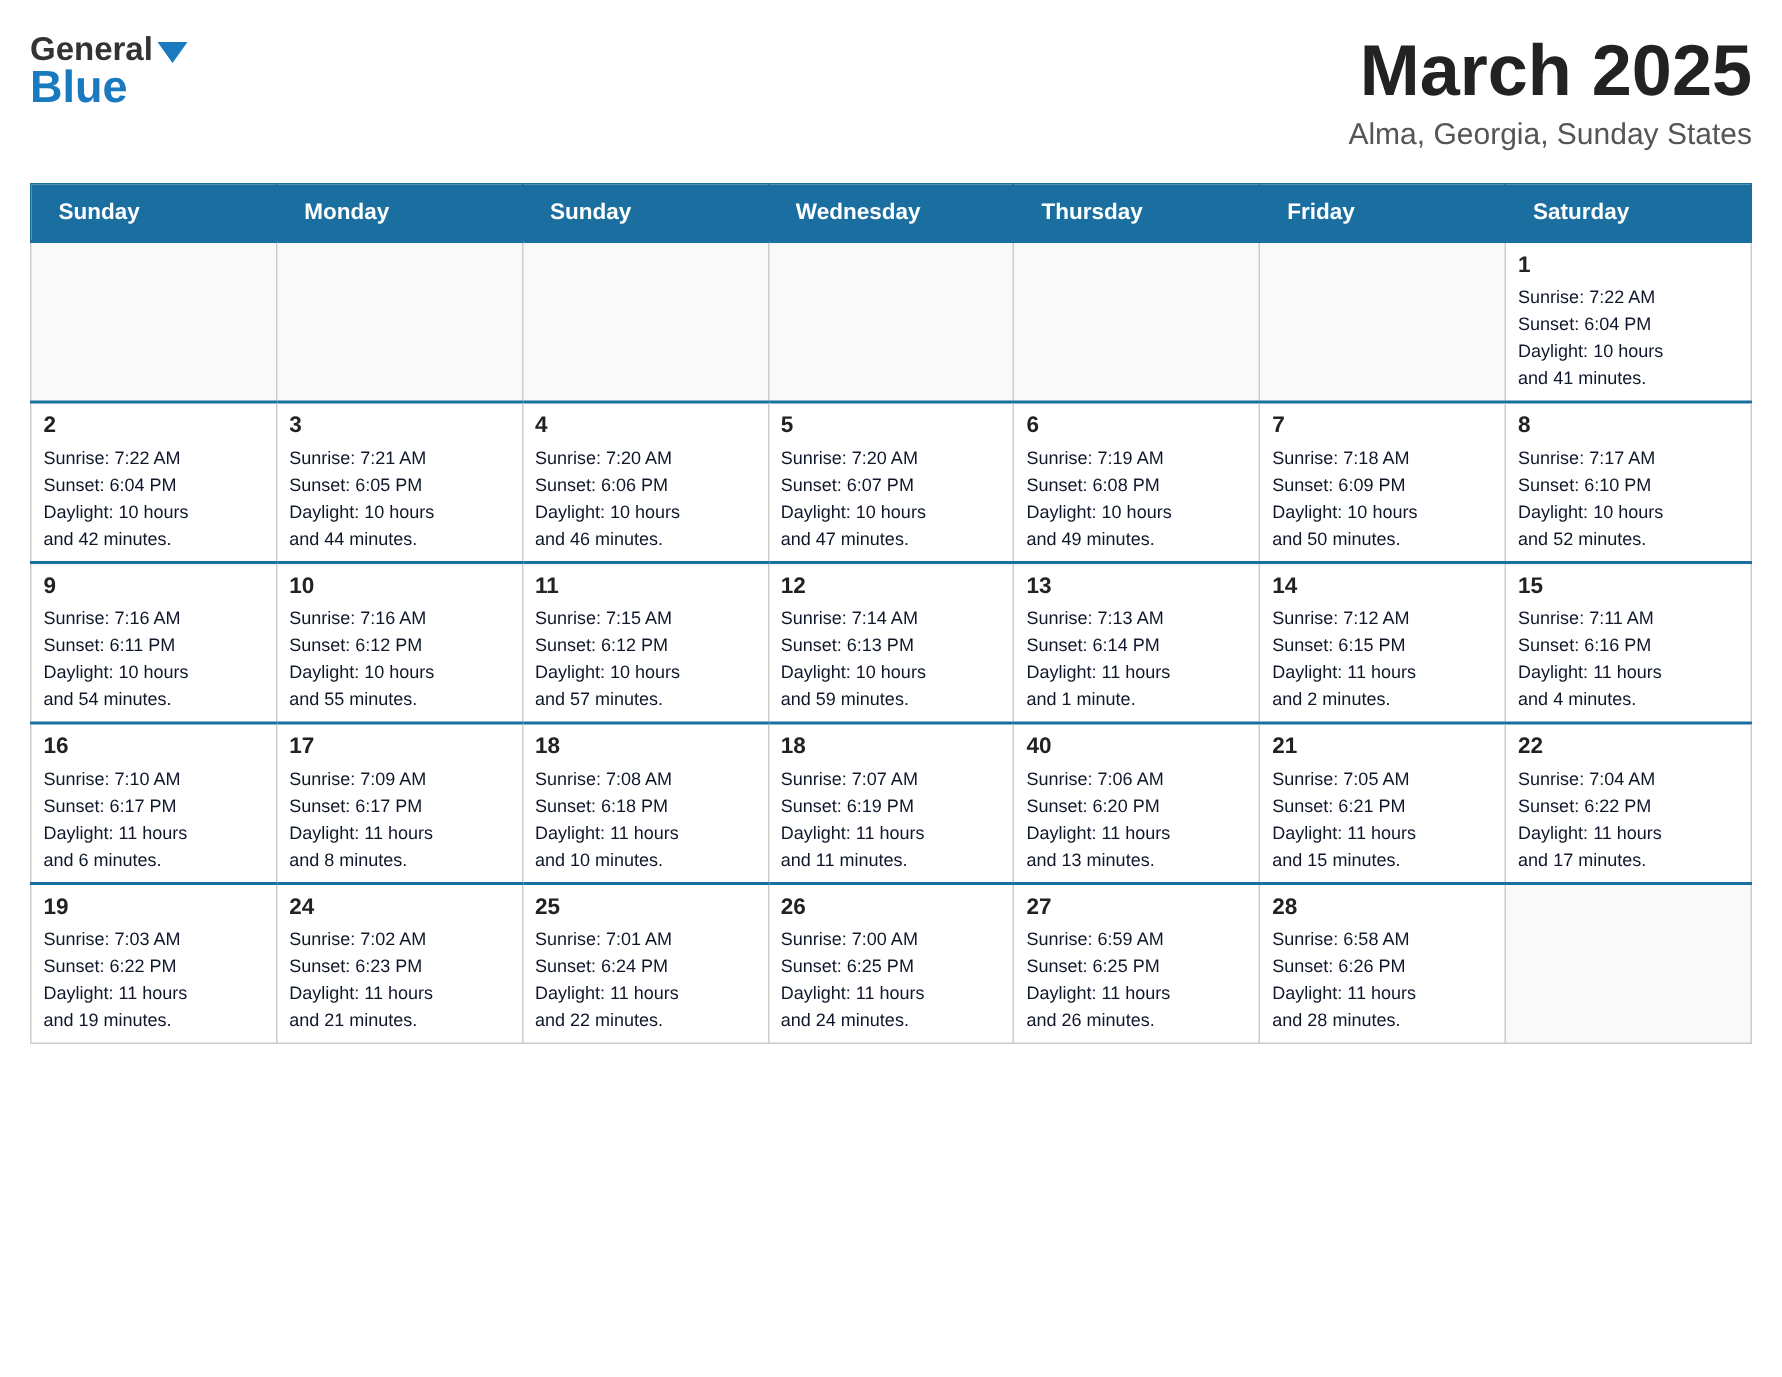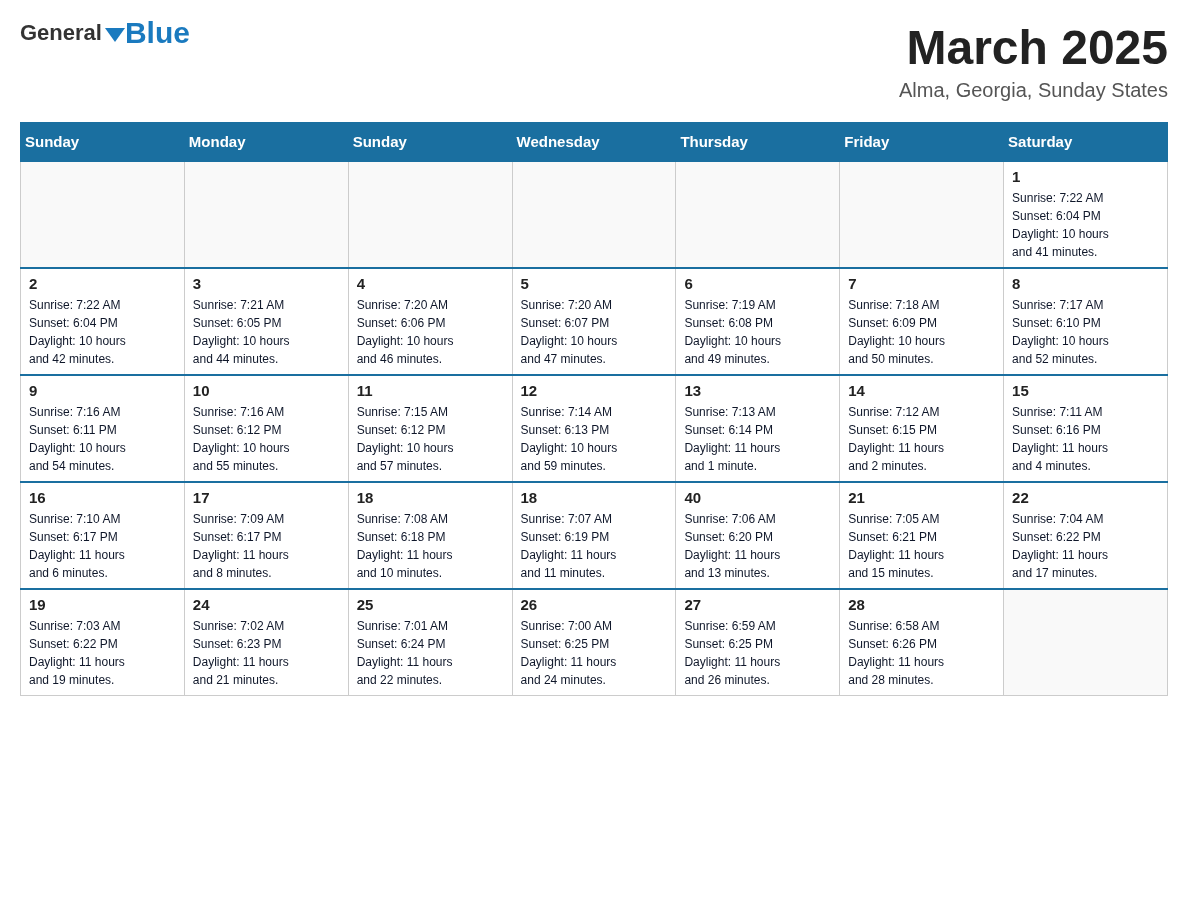--- a/index.html
+++ b/index.html
@@ -11,21 +11,21 @@
       min-height: 918px;
     }
     .header {
       display: flex;
       justify-content: space-between;
       align-items: flex-start;
       margin-bottom: 20px;
     }
     .logo {
       display: flex;
-      flex-direction: row;
+      flex-direction: column;
       align-items: flex-start;
     }
     .logo-general {
       font-size: 22px;
       font-weight: bold;
       color: #333;
       display: flex;
       align-items: center;
     }
     .logo-arrow {
@@ -57,21 +57,21 @@
       margin-top: 4px;
     }
     .calendar {
       width: 100%;
       border-collapse: collapse;
       border: 1px solid #ccc;
     }
     .calendar th {
       background-color: #1a6fa0;
       color: #fff;
-      padding: 10px 4px;
+      padding: 10px 18px;
       font-size: 15px;
       font-weight: bold;
       text-align: left;
       border: 1px solid #1a6fa0;
     }
     .calendar td {
       vertical-align: top;
       border: 1px solid #ccc;
       padding: 6px 8px;
       font-size: 12px;

